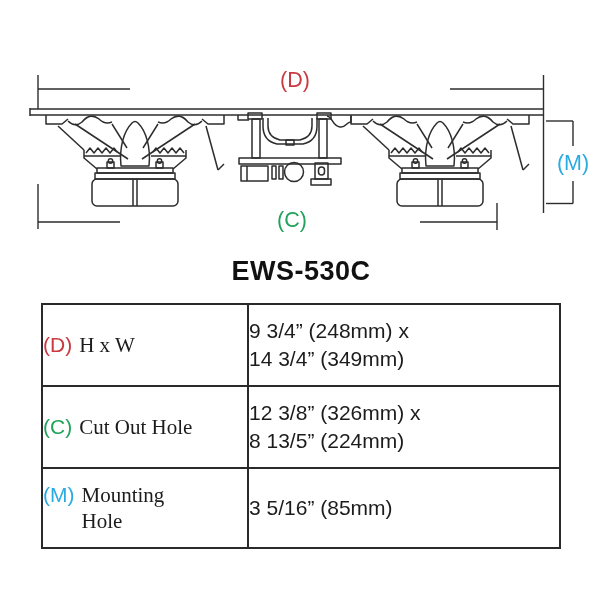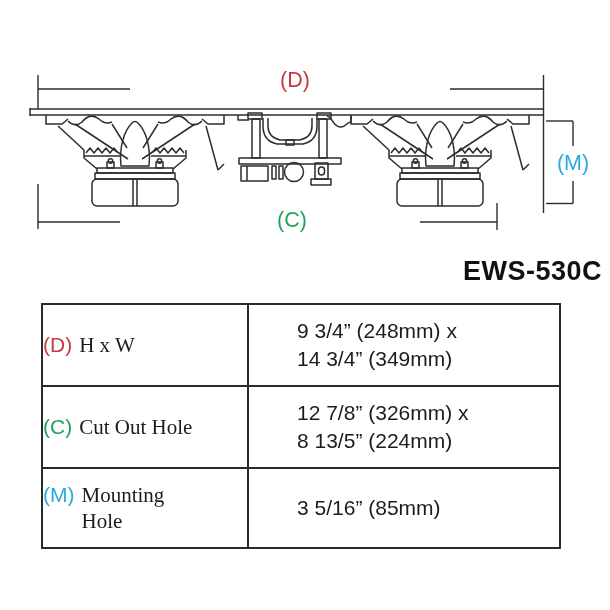--- a/index.html
+++ b/index.html
@@ -9,37 +9,37 @@
   }
   .diagram-svg{position:absolute;top:0;left:0;}
   .diagram-svg path, .diagram-svg line, .diagram-svg rect, .diagram-svg circle{
     fill:none;stroke:#2d2d2d;stroke-width:1.5;stroke-linejoin:round;stroke-linecap:butt;
   }
   .diagram-svg text{stroke:none;font-family:"Liberation Sans", sans-serif;font-size:21.5px;}
   .dim line{stroke-width:1.4;}
   .baffle-top{stroke-width:2.4;}
   .thin{stroke-width:1.2;}
   .model-title{
-    position:absolute;top:256px;left:0;width:602px;text-align:right;
+    position:absolute;top:256px;left:0;width:602px;text-align:center;
     font-size:27px;font-weight:700;letter-spacing:.5px;color:#111111;
   }
   table.spec{
     position:absolute;left:41px;top:303px;width:520px;height:238px;
     border-collapse:collapse;table-layout:fixed;
   }
   table.spec td{
     border:2px solid #2a2a2a;vertical-align:middle;
     font-size:21px;color:#1c1c1c;padding:0;
   }
   td.c-label{width:204px;padding-left:13px;}
   td.c-value{padding-left:17px;}
   .lblwrap{display:flex;align-items:flex-start;column-gap:7px;line-height:26px;}
   .lblwrap .key{flex:0 0 auto;}
   .lblwrap .lbl{flex:0 1 auto;max-width:128px;font-family:Liberation Serif, serif;}
-  .vline{line-height:28px;white-space:nowrap;padding-left:48px;}
+  .vline{line-height:28px;white-space:nowrap;}
   tr.r1 td, tr.r2 td{height:80px;}
   tr.r3 td{height:78px;}
 </style>
 </head>
 <body>
 
 <div class="page">
 
   <svg class="diagram-svg" width="610" height="250" viewBox="0 0 610 250">
 
@@ -161,21 +161,21 @@
       </td>
     </tr>
     <tr class="r2">
       <td class="c-label">
         <div class="lblwrap">
           <span class="key" style="color: rgb(33, 163, 92);">(C)</span>
           <span class="lbl">Cut Out Hole</span>
         </div>
       </td>
       <td class="c-value">
-        <div class="vline">12 7/8” (326mm) x</div>
+        <div class="vline">12 3/8” (326mm) x</div>
         <div class="vline">8 13/5” (224mm)</div>
       </td>
     </tr>
     <tr class="r3">
       <td class="c-label">
         <div class="lblwrap">
           <span class="key" style="color: rgb(41, 171, 226);">(M)</span>
           <span class="lbl">Mounting Hole</span>
         </div>
       </td>

